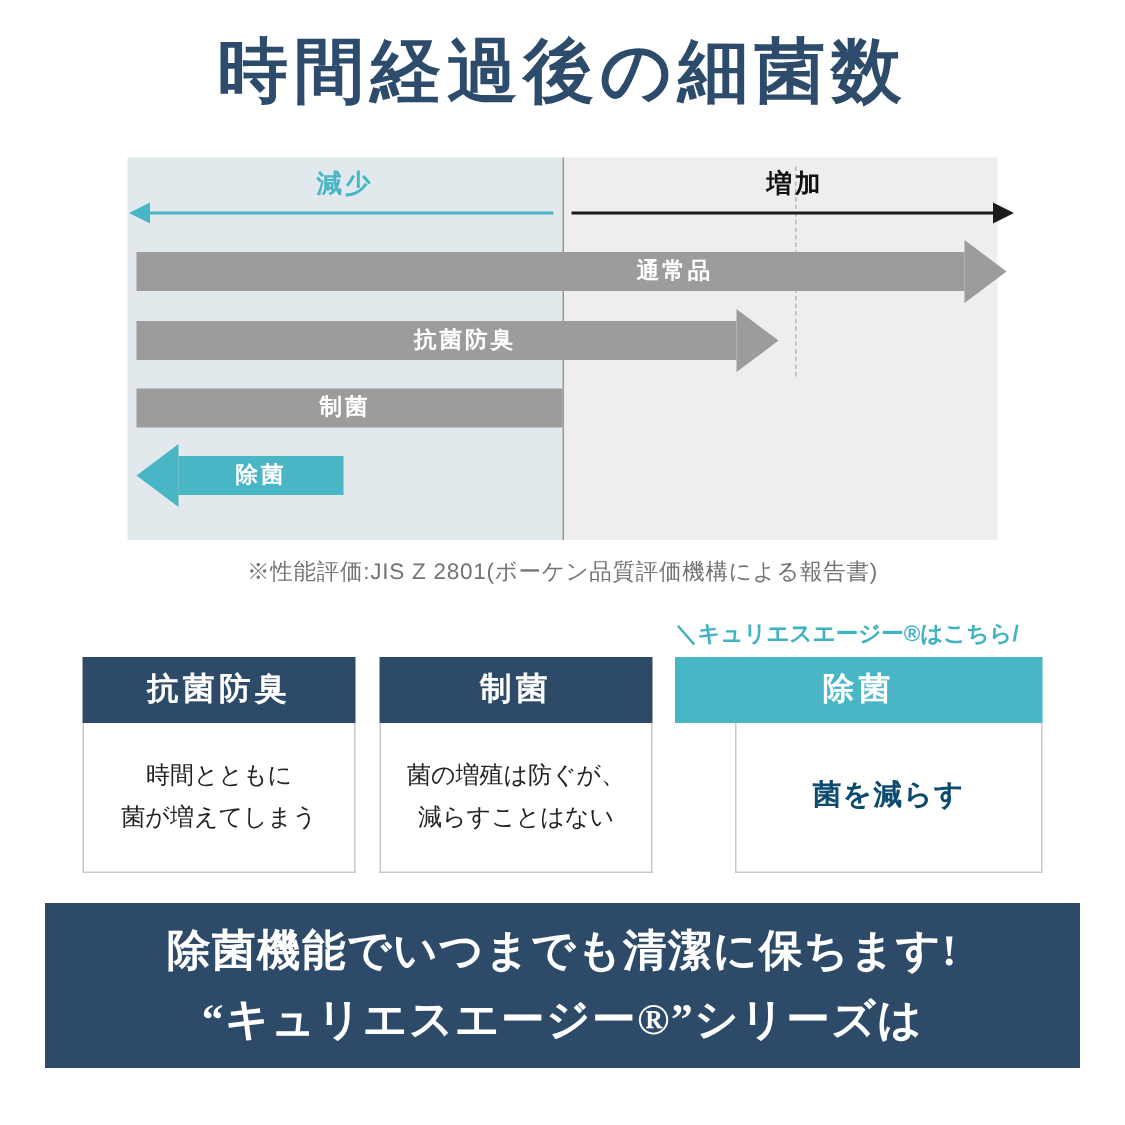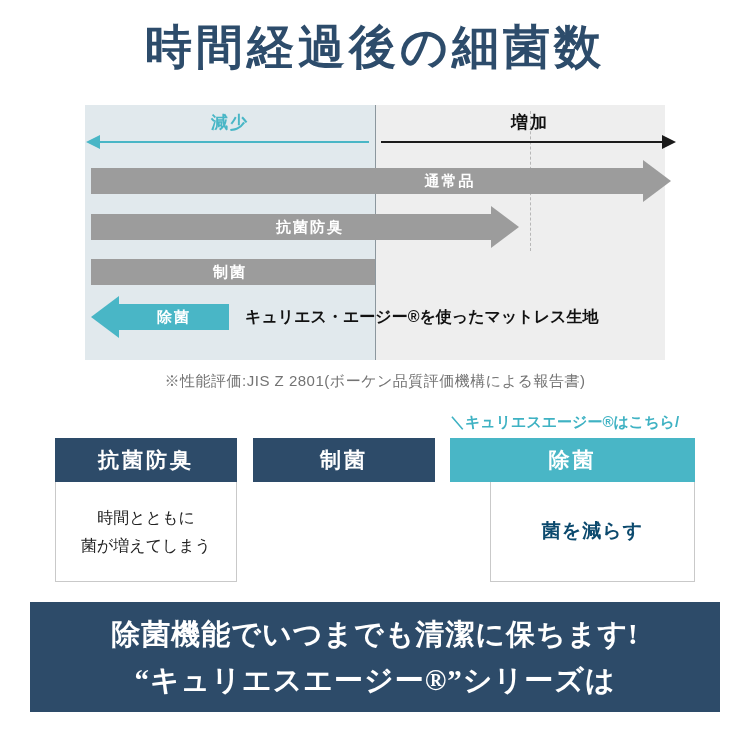--- a/index.html
+++ b/index.html
@@ -119,35 +119,36 @@
   <div class="block-bar bar-anti"></div>
   <div class="block-head head-anti"></div>
   <div class="bar-label label-anti">抗菌防臭</div>
 
   <div class="block-bar bar-seigin"></div>
   <div class="bar-label label-seigin">制菌</div>
 
   <div class="block-bar bar-jokin"></div>
   <div class="block-head head-jokin"></div>
   <div class="bar-label label-jokin">除菌</div>
-  <div class="product-note">キュリエス・エージー®を使ったマットレス生地</div>
 </div>
 
 <div class="footnote">※性能評価:JIS Z 2801(ボーケン品質評価機構による報告書)</div>
 
 <div class="callout">＼キュリエスエージー®はこちら/</div>
 
 <div class="card card-1">
   <div class="card-header">抗菌防臭</div>
   <div class="card-body">時間とともに
 菌が増えてしまう</div>
 </div>
 
 <div class="card card-2">
   <div class="card-header">制菌</div>
+  <div class="card-body">菌の増殖は防ぐが、
+減らすことはない</div>
 </div>
 
 <div class="card card-3">
   <div class="card-header">除菌</div>
   <div class="card-body">菌を減らす</div>
 </div>
 
 <div class="banner">
   <div class="banner-line">除菌機能でいつまでも清潔に保ちます!</div>
   <div class="banner-line">“キュリエスエージー®”シリーズは</div>

